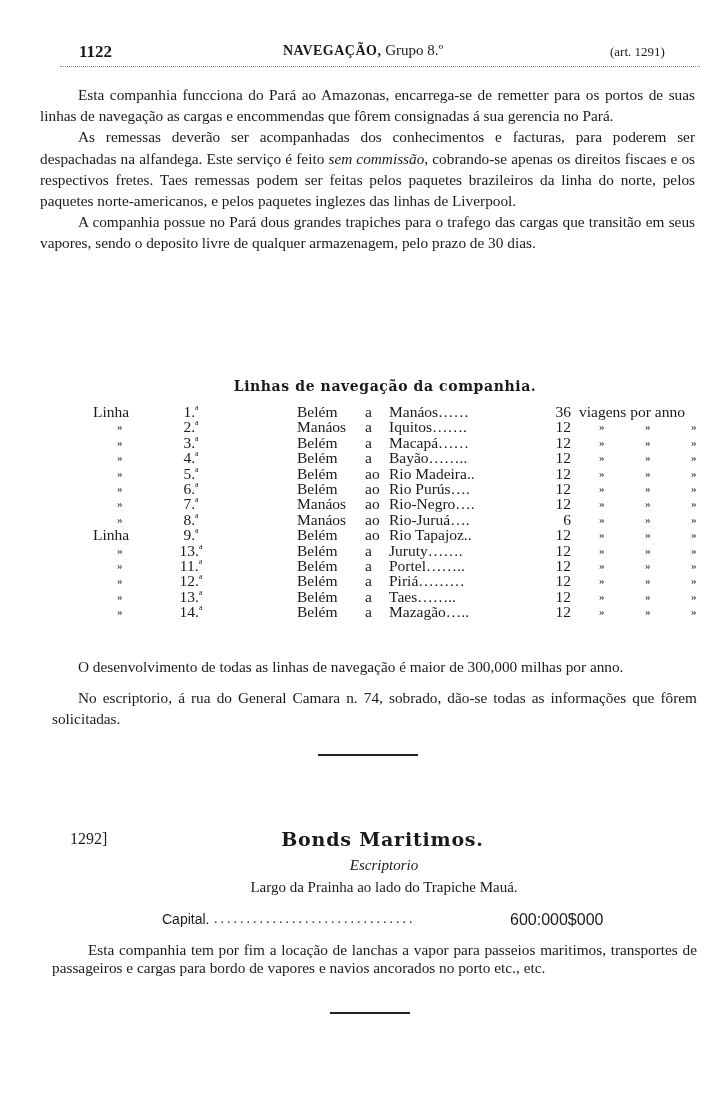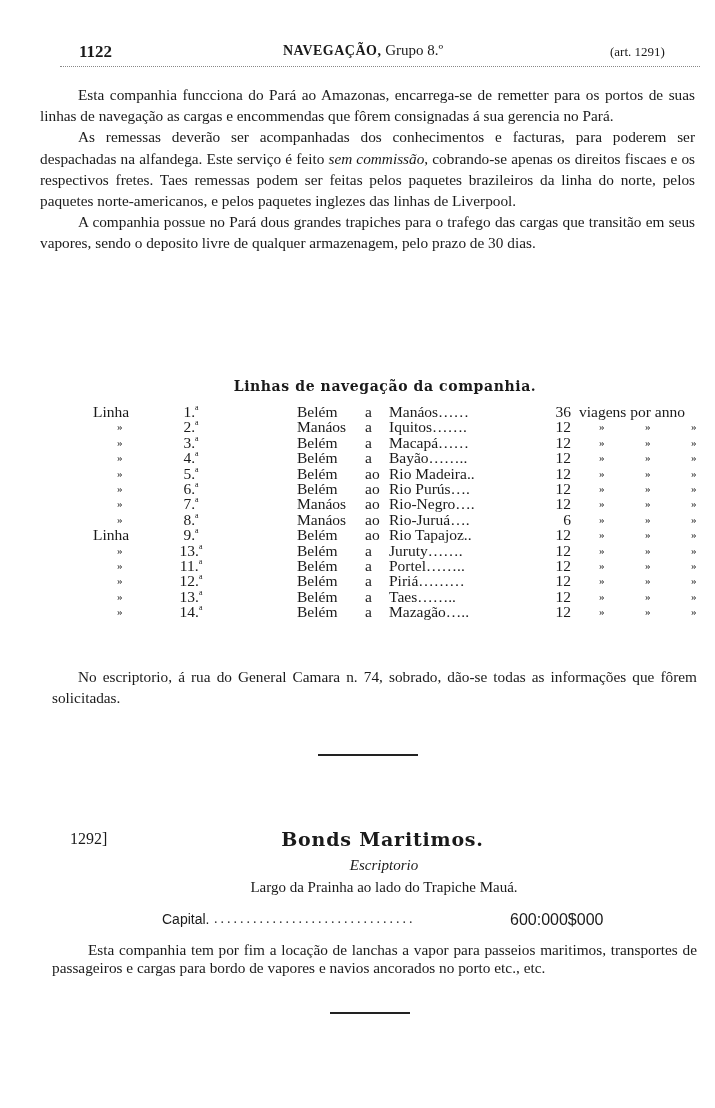--- a/index.html
+++ b/index.html
@@ -219,20 +219,21 @@
         <td class="c-trips">12</td>
         <td style="width: 22px;"></td>
         <td class="c-d" style="width: 46px;">»</td>
         <td class="c-d" style="width: 46px;">»</td>
         <td class="c-d" style="width: 20px;">»</td>
       </tr>
     </tbody>
 </table>
 
 <div class="abs para" style="top:656px; left:52px; width:645px;">
+  <p style="text-indent:26px;">O desenvolvimento de todas as linhas de navegação é maior de 300,000 milhas por anno.</p>
   <p style="text-indent:26px; margin-top:10px;">No escriptorio, á rua do General Camara n. 74, sobrado, dão-se todas as informações que fôrem solicitadas.</p>
 </div>
 <div class="abs rule" style="left:318px; top:754px; width:100px;"></div>
 
 <div class="abs sec-num">1292]</div>
 <div class="abs sec-title">Bonds Maritimos.</div>
 <div class="abs sec-sub">Escriptorio</div>
 <div class="abs sec-addr">Largo da Prainha ao lado do Trapiche Mauá.</div>
 <div class="abs cap-lbl">Capital.</div>
 <div class="abs cap-dots">...............................</div>

